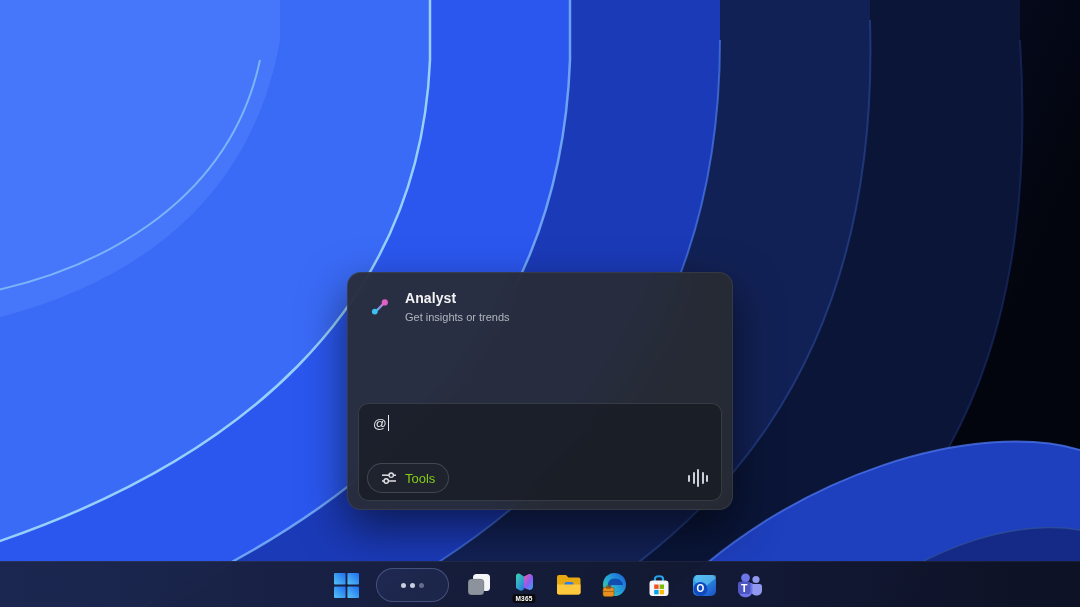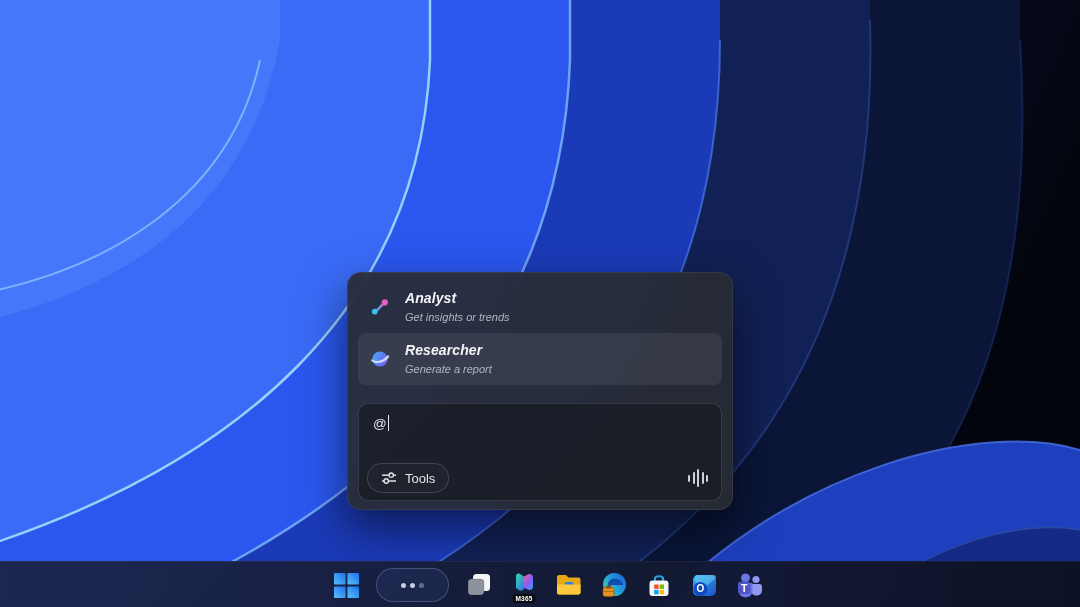--- a/index.html
+++ b/index.html
@@ -15,21 +15,21 @@
     position:absolute; left:347px; top:272px; width:386px; height:238px;
     background:rgba(40,43,51,0.92);
     border:1px solid rgba(255,255,255,0.07);
     border-radius:14px;
     box-shadow:0 18px 45px rgba(0,0,0,0.55);
     backdrop-filter: blur(14px);
   }
   .agent-rows { padding:8px 10px 0 10px; }
   .agent-row {
     height:52px; border-radius:8px; display:flex; align-items:center;
-    gap:15px; padding:0 12px; cursor:default;font-style:italic;
+    gap:15px; padding:0 12px; cursor:default;
   }
   .agent-row.highlighted { background:rgba(255,255,255,0.07); }
   .agent-icon { width:20px; height:20px; flex:0 0 20px; }
   .agent-text { display:flex; flex-direction:column; justify-content:center; }
   .agent-name { font-size:14px; font-weight:700; color:#f4f4f6; line-height:19px; letter-spacing:.1px; }
   .agent-desc { font-size:11px; color:#b2b6be; line-height:18px; }
 
   .input-box {
     position:absolute; left:10px; right:10px; top:130px; bottom:8px;
     background:rgba(18,20,26,0.55);
@@ -40,21 +40,21 @@
   .caret { display:inline-block; width:1px; height:16px; background:#e8e9ec; margin-left:1px;
            animation: blink 1.1s steps(1) infinite; }
   @keyframes blink { 50% { opacity:0; } }
   .input-actions {
     position:absolute; left:8px; right:13px; bottom:7px; height:30px;
     display:flex; align-items:center; justify-content:space-between;
   }
   .tools-btn {
     height:30px; display:flex; align-items:center; gap:8px; padding:0 13px;
     border:1px solid rgba(255,255,255,0.16); border-radius:16px;
-    background:rgba(255,255,255,0.02); color:#e5e5e5; font-size:13px; cursor:pointer;
+    background:rgba(255,255,255,0.02); color:#84cc16; font-size:13px; cursor:pointer;
   }
   .wave-icon { display:flex; align-items:center; gap:2.5px; height:20px; cursor:pointer; }
   .wave-icon span { width:2px; border-radius:1px; background:#ccd0d8; }
   .wave-icon span:nth-child(1){height:7px;} .wave-icon span:nth-child(2){height:12px;}
   .wave-icon span:nth-child(3){height:18px;} .wave-icon span:nth-child(4){height:12px;}
   .wave-icon span:nth-child(5){height:7px;}
 
   
   .taskbar {
     position:absolute; left:0; right:0; bottom:0; height:46px;
@@ -127,37 +127,20 @@
           <path d="M5,14.5 C8,13 10.5,9.5 14.5,5.5" stroke="url(#trendGrad)" stroke-width="2.4" fill="none" stroke-linecap="round"></path>
           <circle cx="4.8" cy="14.6" r="2.9" fill="#3bc0f0"></circle>
           <circle cx="14.8" cy="5.4" r="3.1" fill="#e060c8"></circle>
         </svg>
         <div class="agent-text">
           <span class="agent-name">Analyst</span>
           <span class="agent-desc">Get insights or trends</span>
         </div>
       </div>
 
-      <div class="agent-row highlighted">
-        <svg class="agent-icon" viewBox="0 0 20 20">
-          <defs>
-            <linearGradient id="planetGrad" x1="0" y1="0.3" x2="1" y2="0.8">
-              <stop offset="0%" stop-color="#4aa8f5"></stop>
-                <stop offset="55%" stop-color="#5f7af5"></stop>
-              <stop offset="100%" stop-color="#8a5cf5"></stop>
-            </linearGradient>
-          </defs>
-          <circle cx="10" cy="10" r="7.6" fill="url(#planetGrad)"></circle>
-          <path d="M2.2,11.5 C6,14.5 14,13 18,7.5" stroke="#d7e4ff" stroke-width="2.2" fill="none" stroke-linecap="round" opacity="0.9"></path>
-        </svg>
-        <div class="agent-text">
-          <span class="agent-name">Researcher</span>
-          <span class="agent-desc">Generate a report</span>
-        </div>
-      </div>
 
     </div>
 
     <div class="input-box">
       <div class="input-line">
         <span>@</span>
           <span class="caret"></span>
       </div>
       <div class="input-actions">
         <div class="tools-btn">

